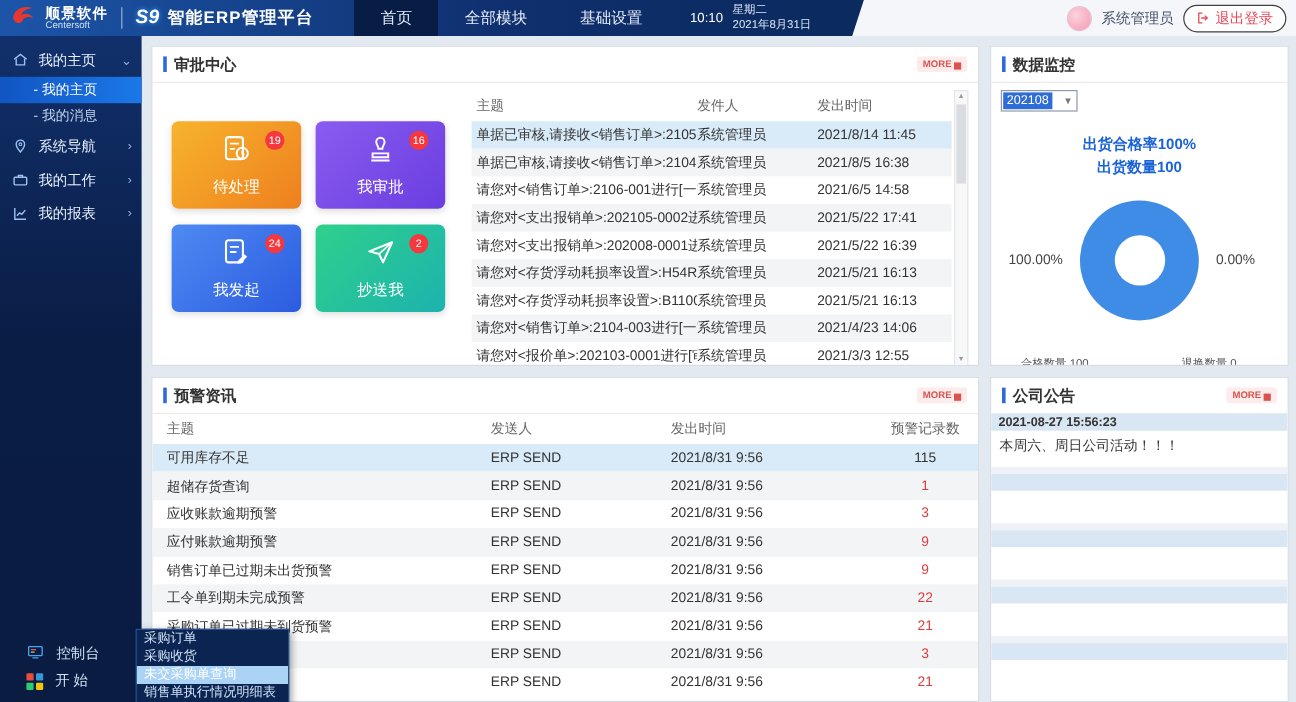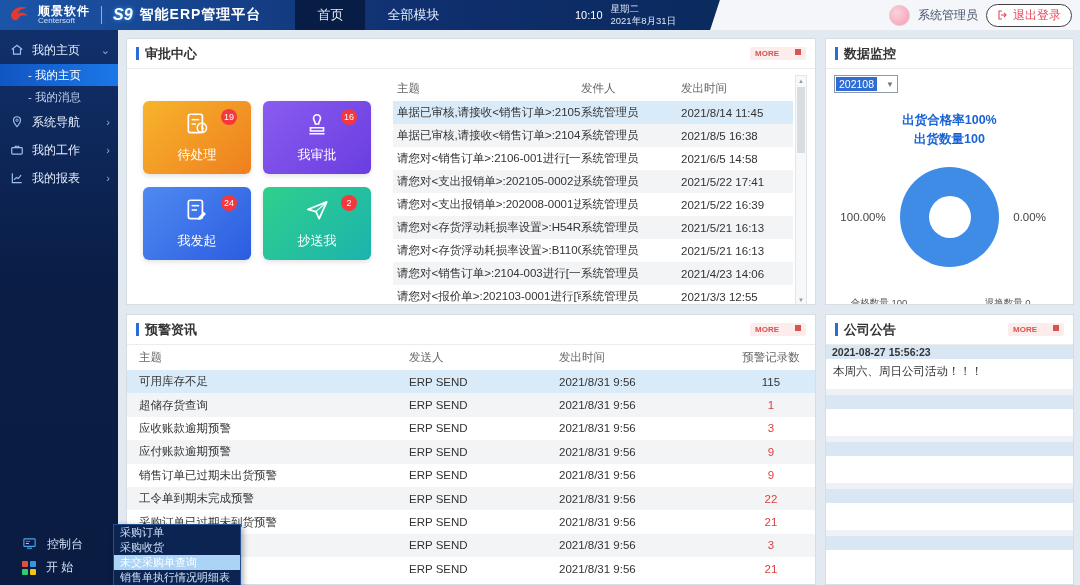--- a/index.html
+++ b/index.html
@@ -49,21 +49,21 @@
   .start-grid i { display:block; border-radius:1px; }
 
   
   .main { position:absolute; left:118px; top:30px; right:0; bottom:0; padding:8px 6px 0 8px;
     display:grid; grid-template-columns:1fr 249px; grid-template-rows:267px 1fr; gap:9px; }
   .panel { background:#fff; border:1px solid #d6dde5; overflow:hidden; display:flex; flex-direction:column; }
   .panel-head { height:30px; flex:0 0 30px; display:flex; align-items:center; padding:0 9px;
     border-bottom:1px solid #ececec; }
   .accent { width:3px; height:13px; background:#2f6bd8; margin-right:6px; }
   .panel-title { font-size:13px; color:#333; font-weight:600; }
-  .more-btn { margin-left:auto; display:flex; align-items:flex-start; gap:16px; background:#fcecec;
+  .more-btn { margin-left:auto; display:flex; align-items:flex-end; gap:2px; background:#fcecec;
     color:#d9534f; font-size:8px; font-weight:bold; padding:2px 5px; border-radius:2px; cursor:pointer; }
   .more-btn i { width:6px; height:6px; background:#d9534f; display:block; }
 
   
   .ap-body { flex:1; display:flex; padding:6px 8px 6px 10px; }
   .tiles { flex:0 0 246px; display:grid; grid-template-columns:108px 108px;
     grid-auto-rows:73px; gap:13px 12px; padding:26px 0 0 6px; align-content:start; }
   .tile { border-radius:6px; color:#fff; display:flex; flex-direction:column; align-items:center;
     justify-content:center; gap:5px; position:relative; cursor:pointer; box-shadow:0 2px 5px rgba(0,0,0,.12); }
   .tile-label { font-size:13px; }
@@ -138,20 +138,21 @@
           <span class="brand-cn">顺景软件</span>
           <span class="brand-en">Centersoft</span>
         </span>
         <span class="brand-div"></span>
         <span class="s9">S9</span>
         <span class="platform">智能ERP管理平台</span>
       </div>
       <div class="tabs">
           <div class="tab active">首页</div>
           <div class="tab">全部模块</div>
+          <div class="tab">基础设置</div>
         </div>
       <div class="clock">
         <span class="clock-time">10:10</span>
         <span class="clock-date">
           <span>星期二</span>
           <span>2021年8月31日</span>
         </span>
       </div>
     </div>
     <div class="header-user">

